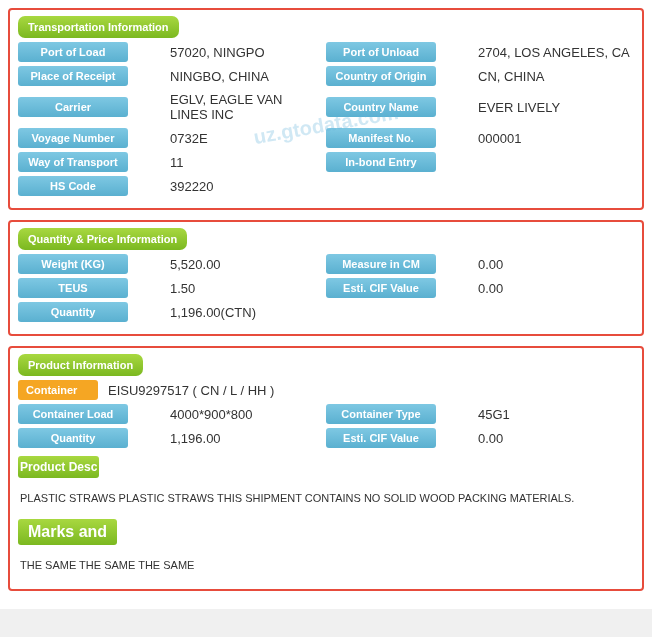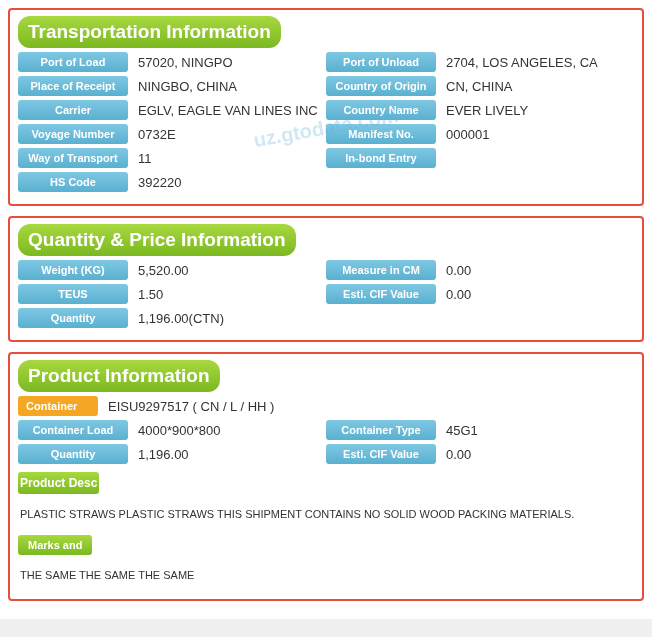--- a/index.html
+++ b/index.html
@@ -18,35 +18,36 @@
     .section {
       border: 2px solid #e74c3c;
       border-radius: 4px;
       margin-bottom: 10px;
       background: #fff;
     }
     .section-header {
       background: linear-gradient(to bottom, #a8d840, #7bb820);
       color: #fff;
       font-weight: bold;
-      font-size: 19px;
+      font-size: 11px;
       padding: 5px 10px;
-      border-radius: 12px;
+      border-radius: 7px;
       display: inline-block;
       margin: 6px 8px 4px 8px;
     }
     .field-row {
       display: flex;
       margin-bottom: 4px;
       align-items: center;
     }
     .field-half {
       display: flex;
       align-items: center;
       flex: 1;
+      gap: 32px;
     }
     .field-label {
       background: linear-gradient(to bottom, #7ec8e3, #5ab0d0);
       color: #fff;
       font-weight: bold;
       font-size: 11px;
       padding: 4px 8px;
       border-radius: 3px;
       min-width: 110px;
       text-align: center;
@@ -95,21 +96,21 @@
       font-size: 12px;
       padding: 4px 2px;
       border-radius: 3px;
       display: inline-block;
       margin: 4px 0 4px 0;
     }
     .marks-header {
       background: linear-gradient(to bottom, #a8d840, #7bb820);
       color: #fff;
       font-weight: bold;
-      font-size: 11px;
+      font-size: 16px;
       padding: 4px 10px;
       border-radius: 3px;
       display: inline-block;
       margin: 4px 0 4px 0;
     }
     .desc-text {
       font-size: 11px;
       color: #333;
       padding: 4px 2px;
       line-height: 1.5;

